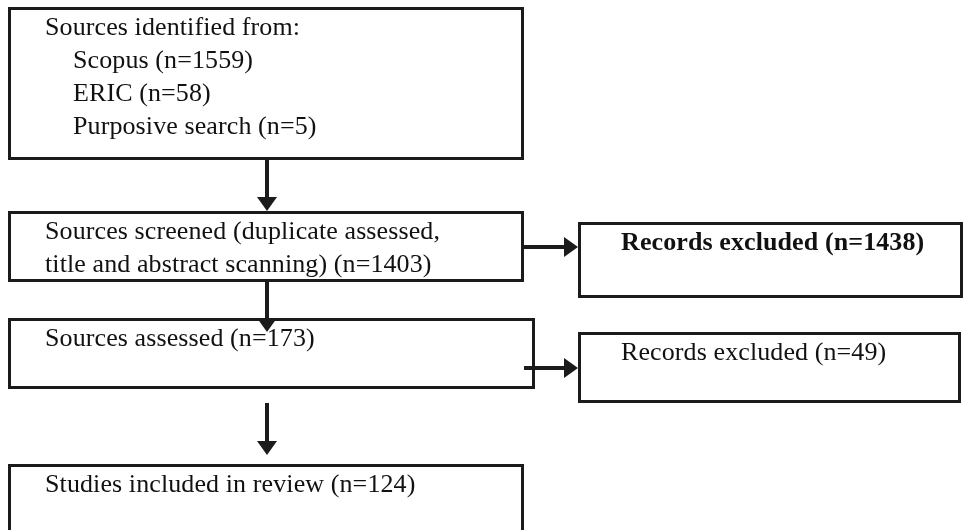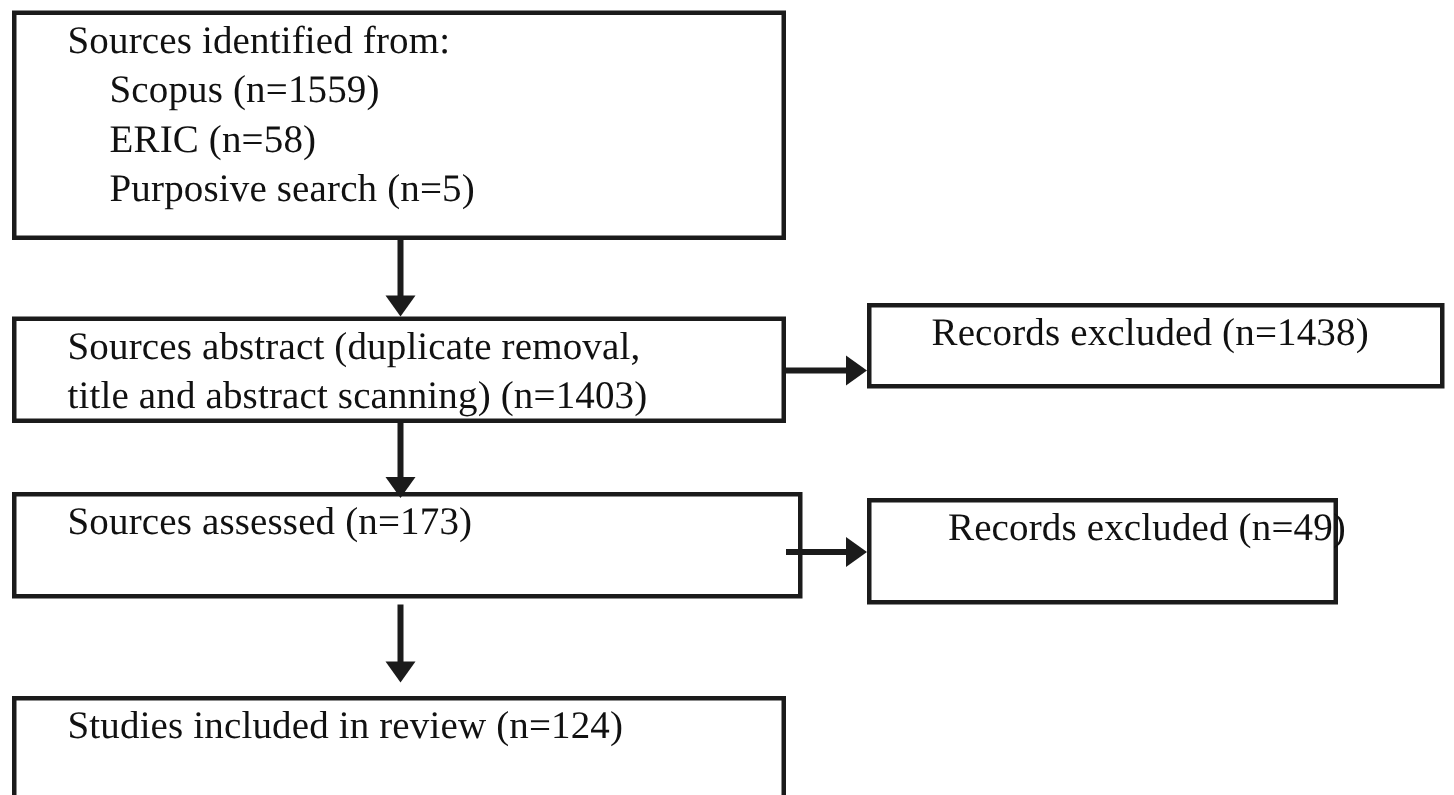--- a/index.html
+++ b/index.html
@@ -31,24 +31,24 @@
     white-space: pre;
     padding-left: 34px;
     letter-spacing: 0.1px;
   }
   .node .txt.indent {
     padding-left: 62px;
   }
   
   #node-identified   { left: 8px;   top: 7px;   width: 516px; height: 153px; }
   #node-screened     { left: 8px;   top: 211px; width: 516px; height: 71px;  }
-  #node-assessed     { left: 8px;   top: 328px; width: 527px; height: 71px;  }
+  #node-assessed     { left: 8px;   top: 318px; width: 527px; height: 71px;  }
   #node-included     { left: 8px;   top: 464px; width: 516px; height: 86px;  }
-  #node-excluded-1   { left: 578px; top: 202px; width: 385px; height: 57px;  }
-  #node-excluded-2   { left: 578px; top: 332px; width: 314px; height: 71px; padding-left: 11px;  }
+  #node-excluded-1   { left: 578px; top: 222px; width: 385px; height: 76px; font-weight: bold;  }
+  #node-excluded-2   { left: 578px; top: 332px; width: 383px; height: 71px;  }
 
   #node-excluded-1 .txt, #node-excluded-2 .txt { padding-left: 40px; }
 
   
   .connector { position: absolute; }
   .conn-line-v {
     position: absolute;
     width: 4px;
     background: #1b1b1b;
     left: 0;
@@ -106,21 +106,21 @@
 <div id="canvas">
 
   <div class="node" id="node-identified">
     <div class="txt">Sources identified from:</div>
     <div class="txt indent">Scopus (n=1559)</div>
     <div class="txt indent">ERIC (n=58)</div>
     <div class="txt indent">Purposive search (n=5)</div>
   </div>
 
   <div class="node" id="node-screened">
-    <div class="txt">Sources abstract (duplicate removal,</div>
+    <div class="txt">Sources screened (duplicate assessed,</div>
     <div class="txt">title and abstract scanning) (n=1403)</div>
   </div>
 
   <div class="node" id="node-assessed">
     <div class="txt">Sources assessed (n=173)</div>
   </div>
 
   <div class="node" id="node-included">
     <div class="txt">Studies included in review (n=124)</div>
   </div>

